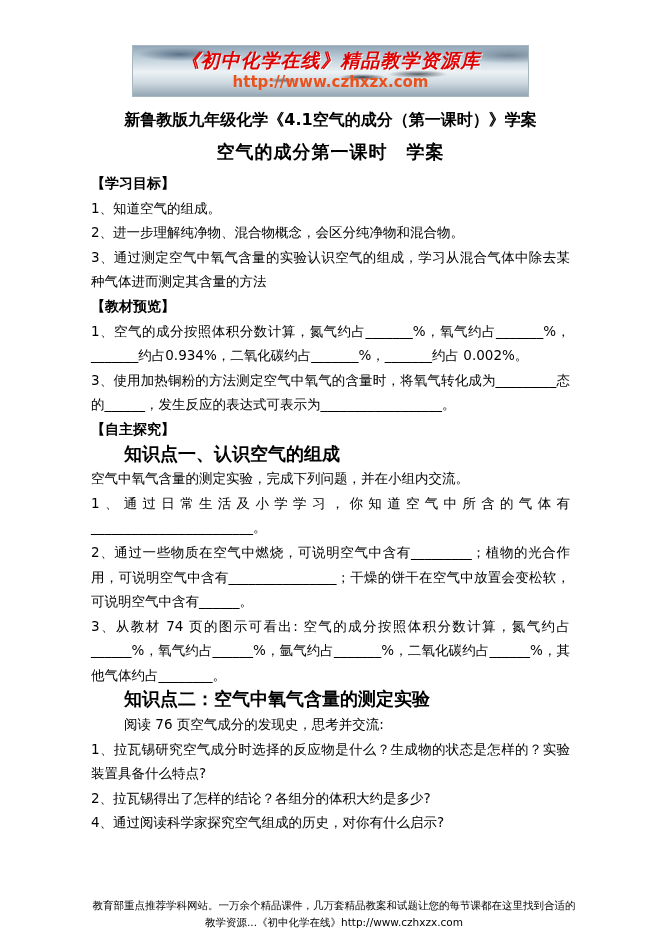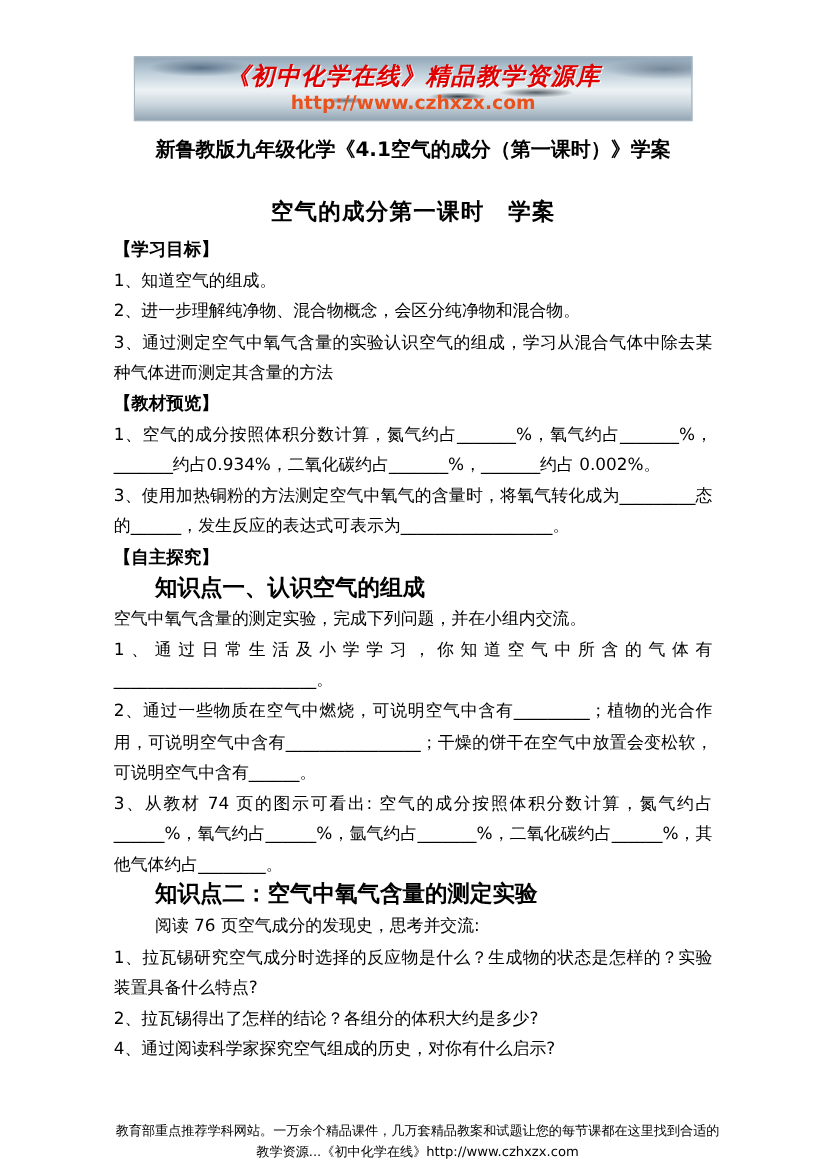--- a/index.html
+++ b/index.html
@@ -9,21 +9,21 @@
     height: 935px;
     margin: 0 auto;
     background: #ffffff;
     font-family: "DejaVu Sans", sans-serif;
     color: #000;
     overflow: hidden;
   }
   
   .banner {
     position: relative;
-    width: 447px;
+    width: 397px;
     height: 52px;
     margin: 45px auto 0 auto;
     background:
       radial-gradient(ellipse 36px 5px at 58% 62%, rgba(25,35,45,.85), rgba(0,0,0,0) 65%),
       radial-gradient(ellipse 46px 6px at 72% 56%, rgba(25,35,45,.7), rgba(0,0,0,0) 65%),
       radial-gradient(ellipse 28px 4px at 38% 68%, rgba(25,35,45,.6), rgba(0,0,0,0) 65%),
       radial-gradient(ellipse 60px 10px at 12% 18%, rgba(70,95,120,.8), rgba(0,0,0,0) 70%),
       radial-gradient(ellipse 70px 12px at 95% 20%, rgba(90,110,130,.7), rgba(0,0,0,0) 70%),
       linear-gradient(180deg, #8fa4b6 0%, #bfcfda 26%, #edf2f5 52%, #cbd6de 74%, #90a3b1 100%);
     box-shadow: inset 0 0 0 1px #a9b7c1;
@@ -46,21 +46,21 @@
   }
   
   .doc-title-red {
     margin-top: 13px;
     text-align: center;
     font-size: 16px; font-weight: bold;
     color: #000000;
     white-space: nowrap;
   }
   .doc-title-black {
-    margin-top: 26px;
+    margin-top: 9px;
     text-align: center;
     font-size: 18px; font-weight: bold;
     color: #000;
     letter-spacing: 1px;
   }
   
   .content {
     margin: 7px 91px 0 91px;
     font-size: 13.5px;
     line-height: 24.6px;

